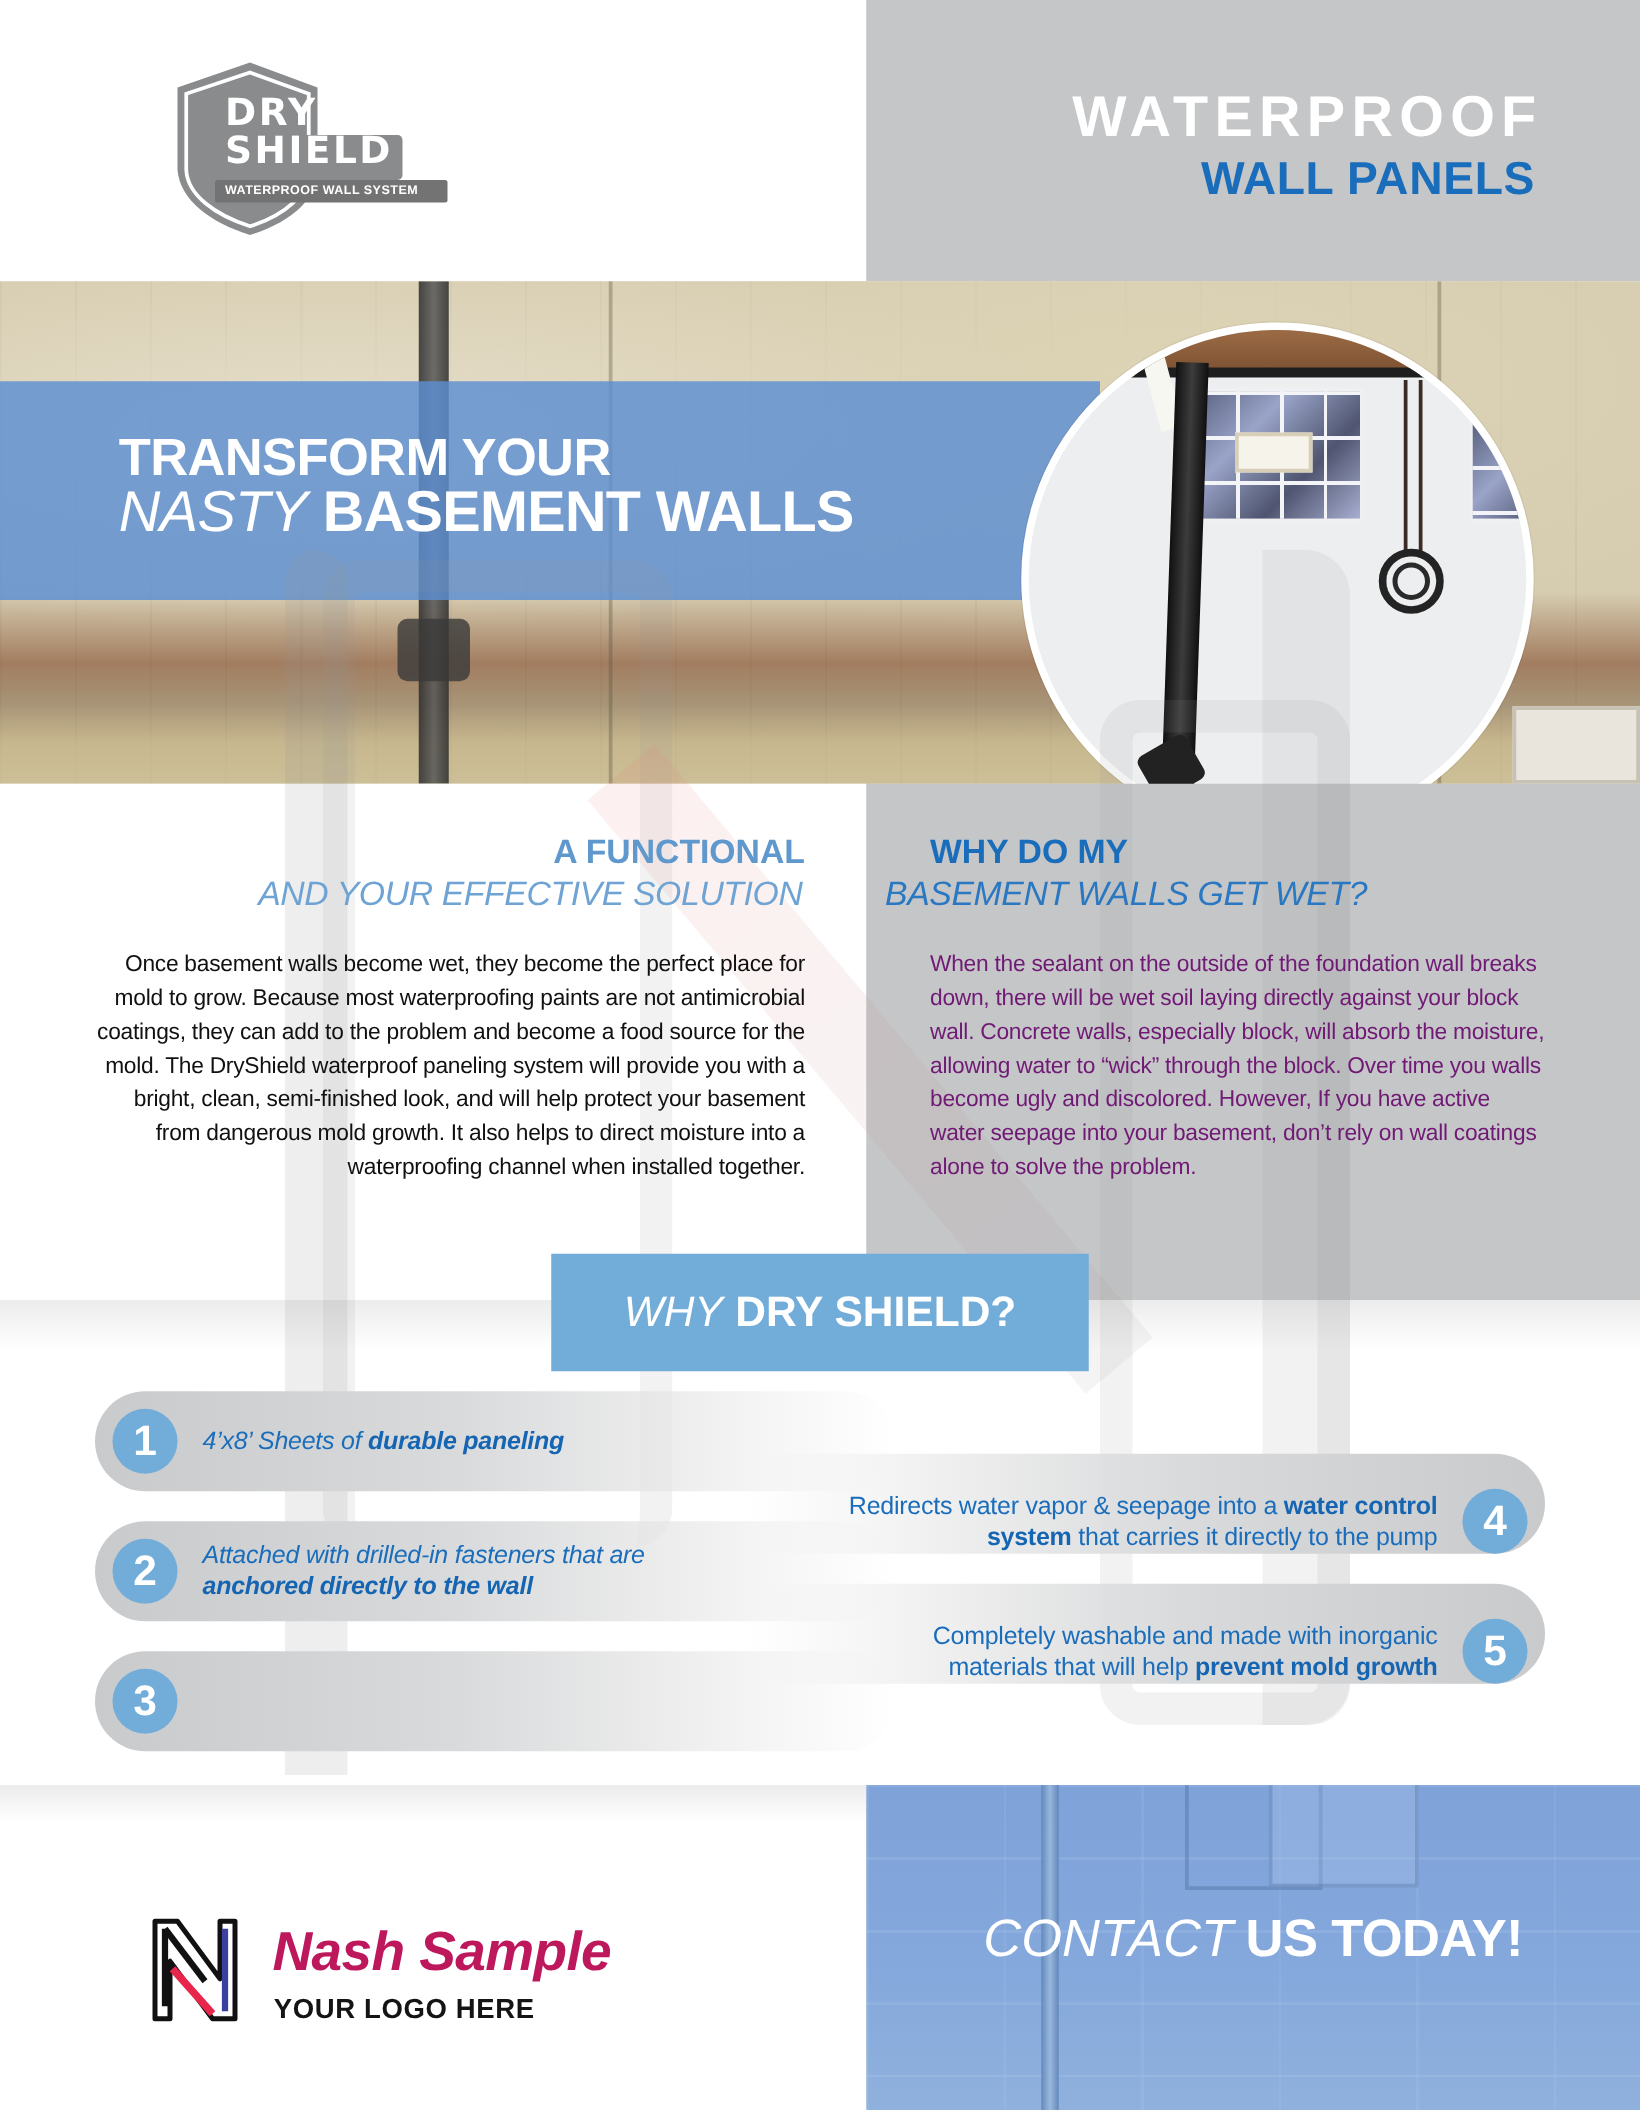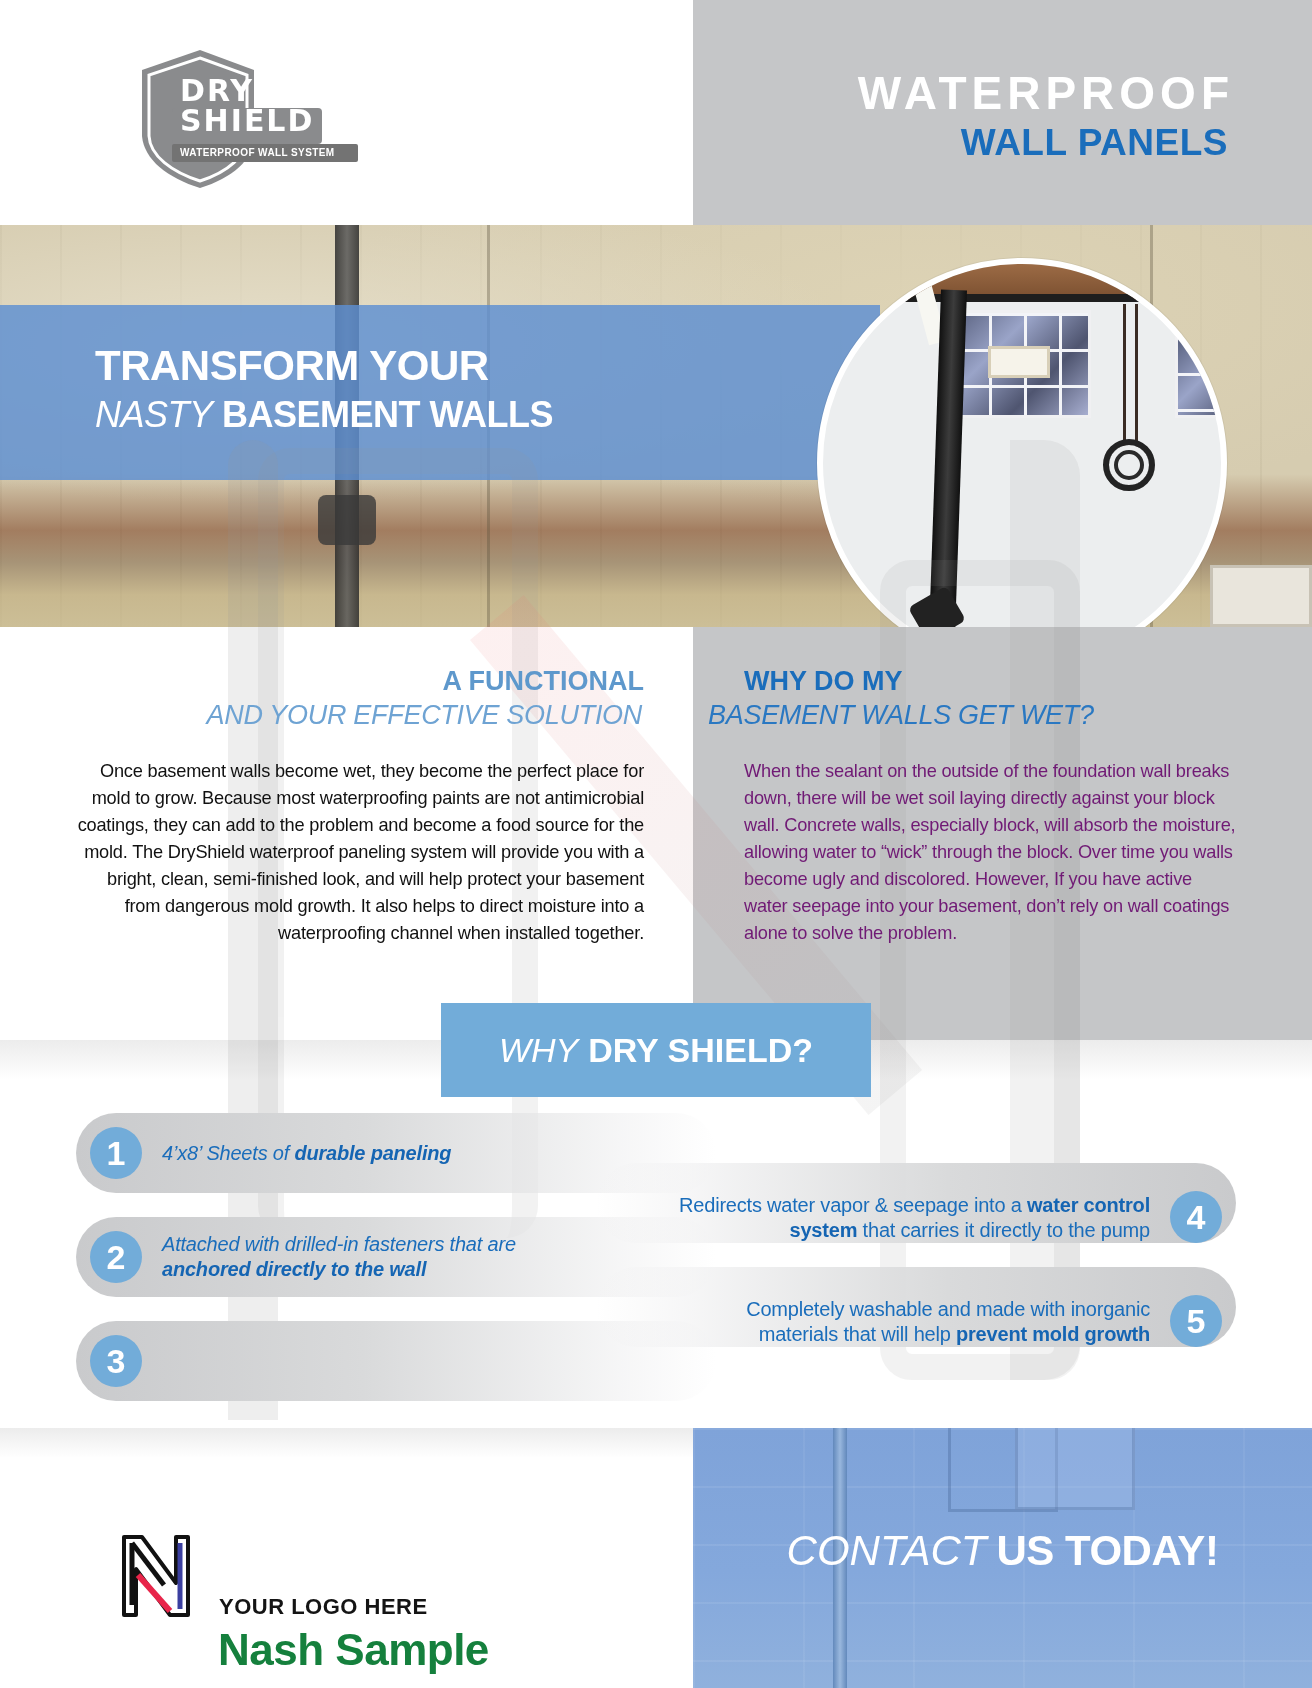--- a/index.html
+++ b/index.html
@@ -31,21 +31,21 @@
       repeating-linear-gradient(90deg, rgba(120,110,80,0.08) 0 2px, rgba(0,0,0,0) 2px 60px),
       #d6ccb0; }
   #hero-pipe { left: 335px; top: 0; width: 24px; height: 402px; background: linear-gradient(90deg, #2b2b2b, #585858, #2b2b2b); opacity: 0.85; }
   #hero-pipe-fitting { left: 318px; top: 270px; width: 58px; height: 50px; border-radius: 8px; background: #3a3a3a; opacity: 0.8; }
   #hero-crack1 { left: 487px; top: 0; width: 3px; height: 402px; background: rgba(90,80,60,0.35); }
   #hero-crack2 { left: 1150px; top: 0; width: 3px; height: 402px; background: rgba(90,80,60,0.35); }
   #hero-corner { left: 1210px; top: 340px; width: 102px; height: 62px; background: #e9e5dc; border: 3px solid #c8c2b5; }
 
   #hero-overlay { left: 0; top: 305px; width: 880px; height: 175px; background: rgba(93, 143, 210, 0.82); }
   #hero-line1 { left: 95px; top: 345px; font-size: 42px; font-weight: bold; color: #ffffff; line-height: 1; white-space: nowrap; letter-spacing: -0.5px; }
-  #hero-line2 { left: 95px; top: 397px; font-size: 36px; color: #ffffff; line-height: 1; white-space: nowrap; letter-spacing: -0.5px; }
+  #hero-line2 { left: 95px; top: 386px; font-size: 46px; color: #ffffff; line-height: 1; white-space: nowrap; letter-spacing: -0.5px; }
   #hero-line2 .thin { font-style: italic; font-weight: normal; }
   #hero-line2 .bold { font-weight: bold; }
 
   
   #after-photo { left: 817px; top: 258px; width: 410px; height: 410px; border-radius: 50%; border: 6px solid #ffffff; overflow: hidden; background: #eceeef; box-shadow: 0 0 0 1px rgba(0,0,0,0.05); }
   #after-photo .joist { position: absolute; left: 0; top: 0; width: 100%; height: 36px; background: linear-gradient(180deg, #9c6b45, #7a4f30); }
   #after-photo .beam { position: absolute; left: 60px; top: 30px; width: 320px; height: 8px; background: #1e1e1e; }
   #after-photo .window1 { position: absolute; left: 128px; top: 46px; width: 140px; height: 108px; background: repeating-linear-gradient(90deg, #f3f4f8 0 3px, rgba(0,0,0,0) 3px 35px), repeating-linear-gradient(180deg, #f3f4f8 0 3px, rgba(0,0,0,0) 3px 36px), linear-gradient(135deg, #58607e, #9aa4c8, #4f5570, #a7aed0); border: 3px solid #f0f0f2; }
   #after-photo .window-vent { position: absolute; left: 165px; top: 82px; width: 62px; height: 32px; background: #f6f3ea; border: 3px solid #d8cfb8; }
   #after-photo .window2 { position: absolute; left: 352px; top: 70px; width: 60px; height: 84px; background: repeating-linear-gradient(180deg, #f3f4f8 0 3px, rgba(0,0,0,0) 3px 36px), linear-gradient(135deg, #58607e, #9aa4c8, #4f5570); border: 3px solid #f0f0f2; }
@@ -106,21 +106,21 @@
       repeating-linear-gradient(90deg, rgba(255,255,255,0.06) 0 2px, rgba(0,0,0,0) 2px 110px),
       linear-gradient(180deg, #7fa3d9 0%, #84a8dc 55%, #90b1dd 100%); }
   #footer-pipe { left: 140px; top: 0; width: 14px; height: 260px; background: linear-gradient(90deg, #5e85b8, #9bb9de, #5e85b8); opacity: 0.9; }
   #footer-window-frame { left: 255px; top: 0; width: 110px; height: 84px; border: 3px solid rgba(70,100,150,0.35); border-top: none; }
   #footer-window { left: 322px; top: 0; width: 120px; height: 82px; border: 3px solid rgba(70,100,150,0.3); border-top: none; background: rgba(170,195,235,0.35); }
   #contact-text { left: 693px; top: 1530px; width: 619px; text-align: center; font-size: 42px; color: #ffffff; line-height: 1; white-space: nowrap; }
   #contact-text .thin { font-style: italic; font-weight: normal; margin-right: 10px; }
   #contact-text .bold { font-weight: bold; letter-spacing: -0.5px; }
 
   #company-logo-mark { left: 118px; top: 1531px; width: 76px; height: 90px; }
-  #company-name { left: 218px; top: 1628px; font-size: 44px; font-weight: bold; color: #15803d; line-height: 1; white-space: nowrap; letter-spacing: -0.5px; }
+  #company-name { left: 218px; top: 1540px; font-size: 44px; font-weight: bold; font-style: italic; color: #be185d; line-height: 1; white-space: nowrap; letter-spacing: -0.5px; }
   #company-tagline { left: 219px; top: 1596px; font-size: 22px; font-weight: bold; color: #141414; line-height: 1; white-space: nowrap; letter-spacing: 0.5px; }
 </style>
 </head>
 <body>
 
 <div id="header-left" class="abs"></div>
 <div id="header-right" class="abs"></div>
 
 <div id="brand-logo" class="abs">
   <svg class="shield-svg" width="222" height="142" viewBox="0 0 222 142">

